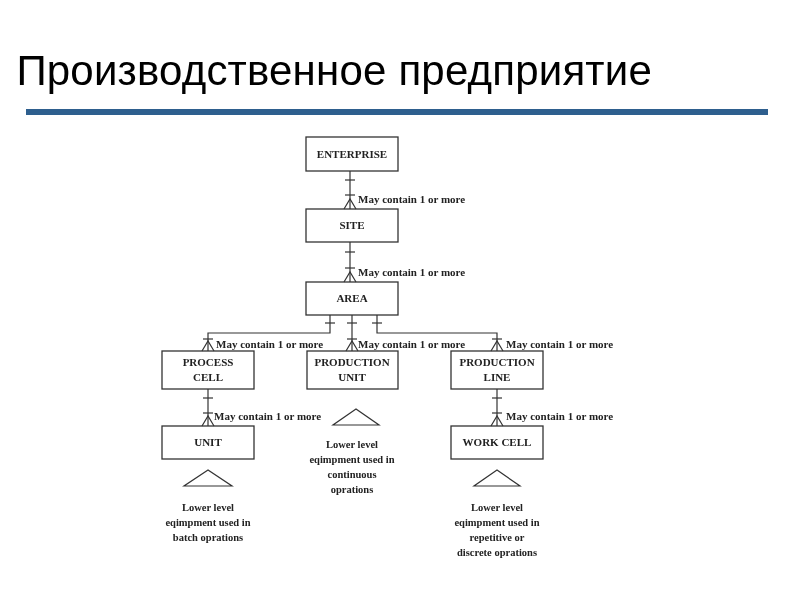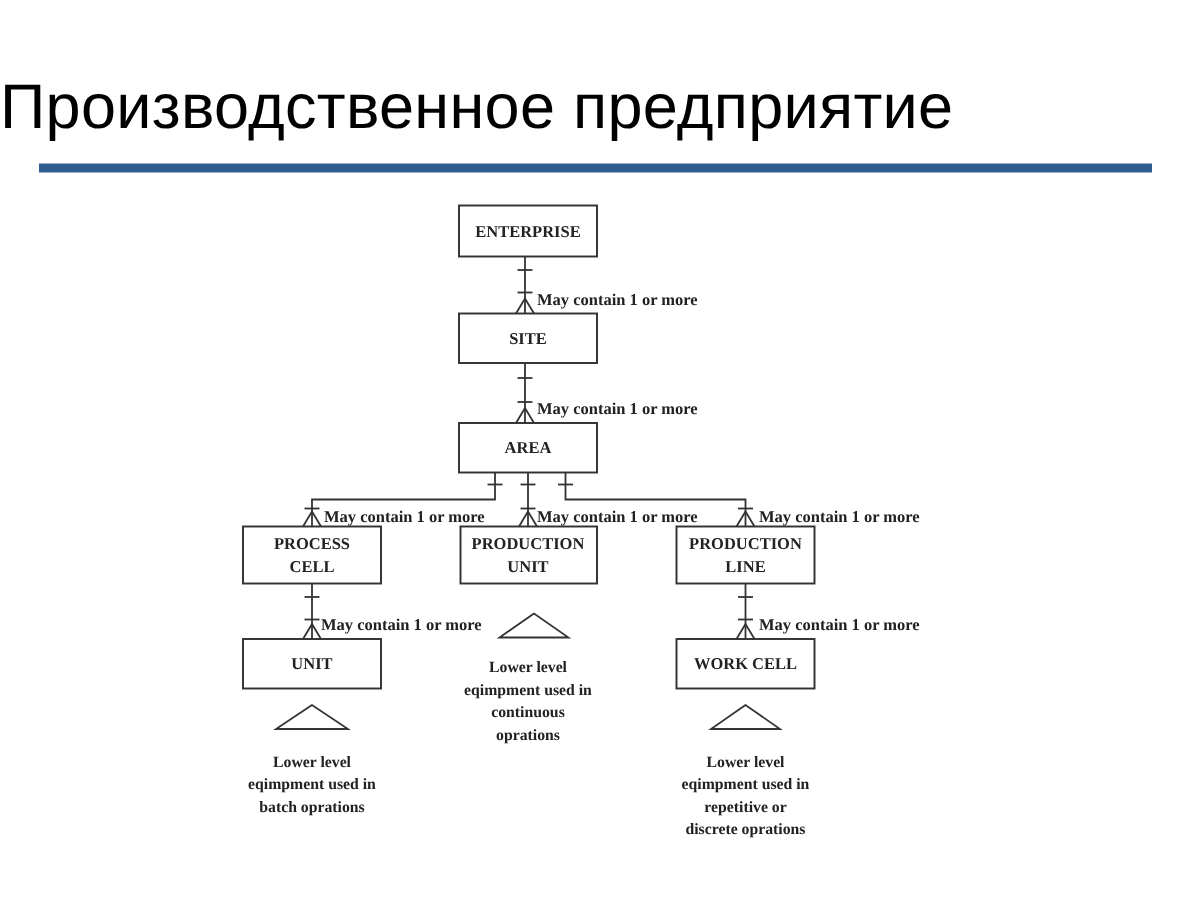--- a/index.html
+++ b/index.html
@@ -1,17 +1,17 @@
 <!DOCTYPE html>
 <html><head>
   <meta charset="utf-8">
   <style>
     html, body { margin: 0; padding: 0; background: #ffffff; }
     body { width: 800px; height: 600px; position: relative; overflow: hidden; font-family: "Liberation Sans", sans-serif; }
-    .title { position: absolute; left: 0; width: 636px; top: 47px; text-align: left; font-size: 42px; color: #000; letter-spacing: 0.2px; }
+    .title { position: absolute; left: 16px; width: 636px; top: 47px; text-align: right; font-size: 42px; color: #000; letter-spacing: 0.2px; }
     .rule { position: absolute; left: 26px; top: 109px; width: 742px; height: 6px; background: #2e5f8e; }
     svg { position: absolute; left: 0; top: 0; }
     .box { fill: #fff; stroke: #333; stroke-width: 1.3; }
     .edge { stroke: #333; stroke-width: 1.2; fill: none; }
     .lbl { font-family: "Liberation Serif", serif; font-weight: bold; font-size: 11px; fill: #222; }
     .ent { font-family: "Liberation Serif", serif; font-weight: bold; font-size: 11px; fill: #222; text-anchor: middle; }
     .note { font-family: "Liberation Serif", serif; font-weight: bold; font-size: 10.5px; fill: #222; text-anchor: middle; }
     .tri { fill: #fff; stroke: #333; stroke-width: 1.2; }
   </style>
 </head>

